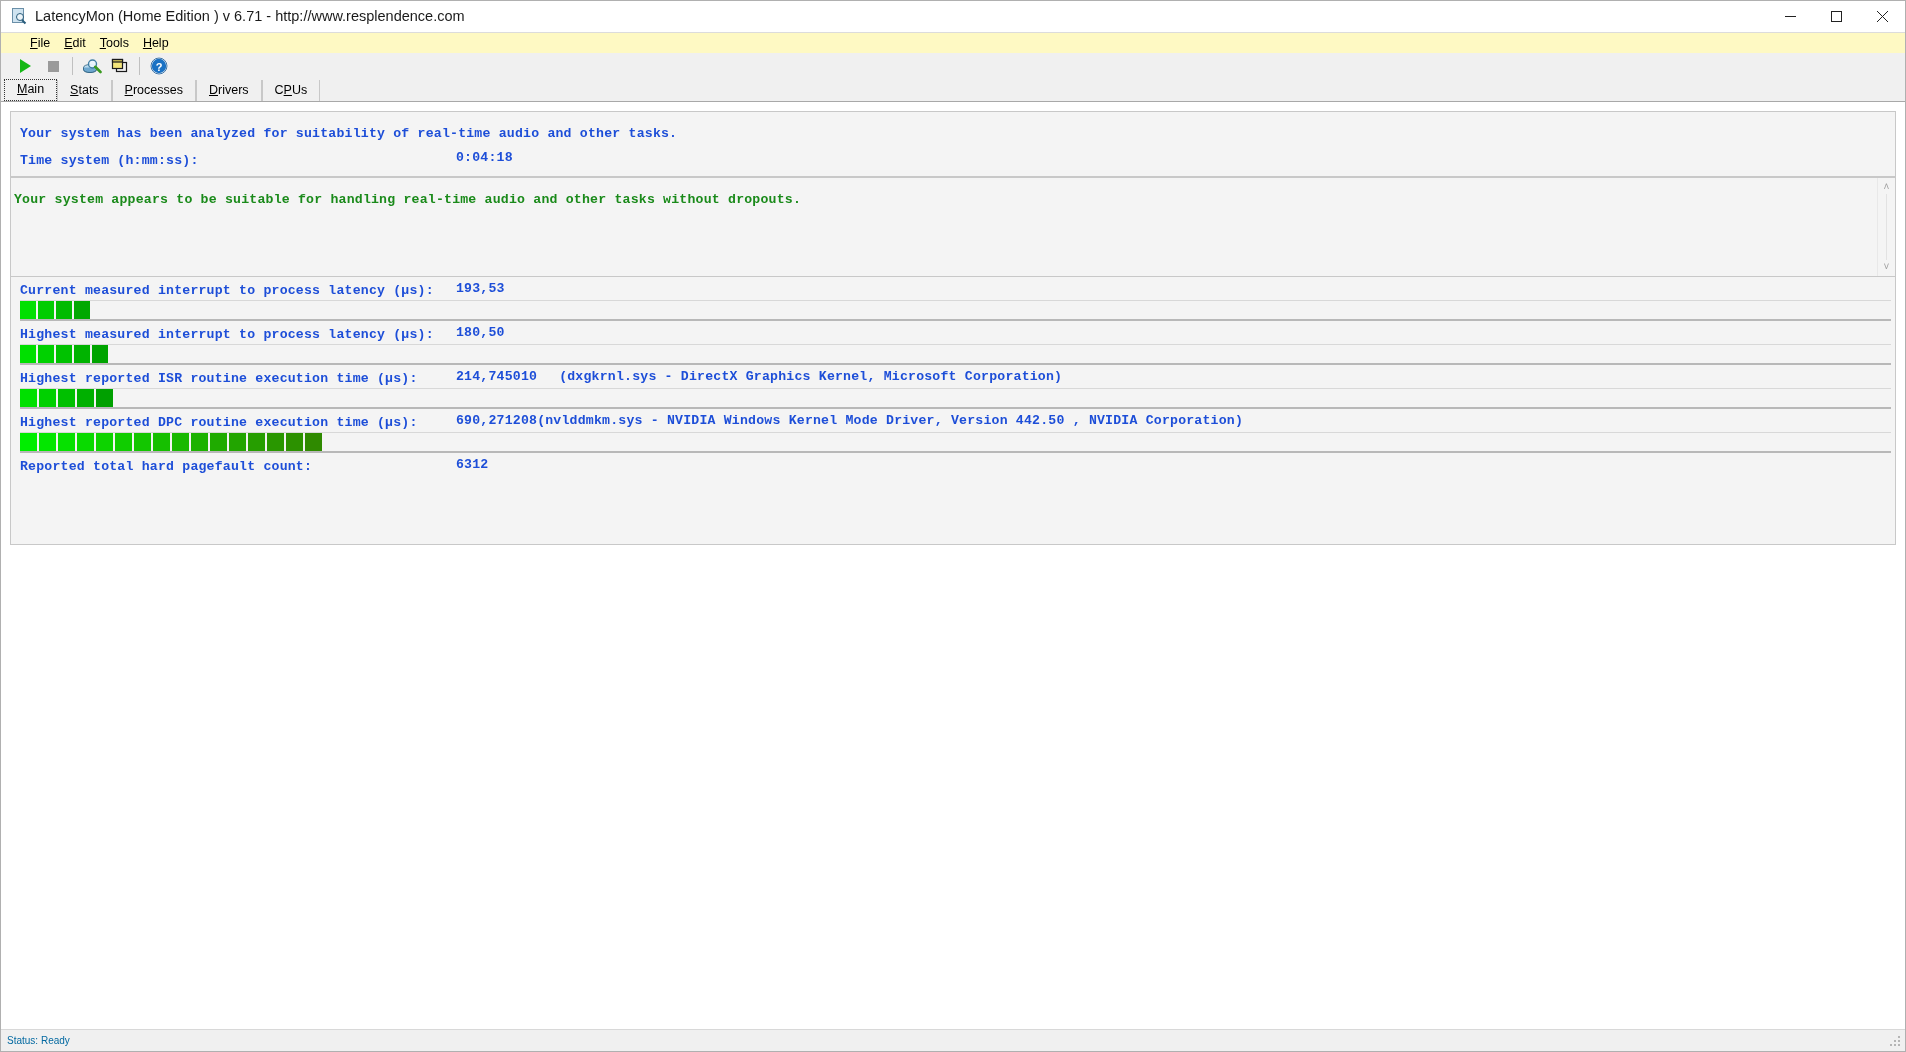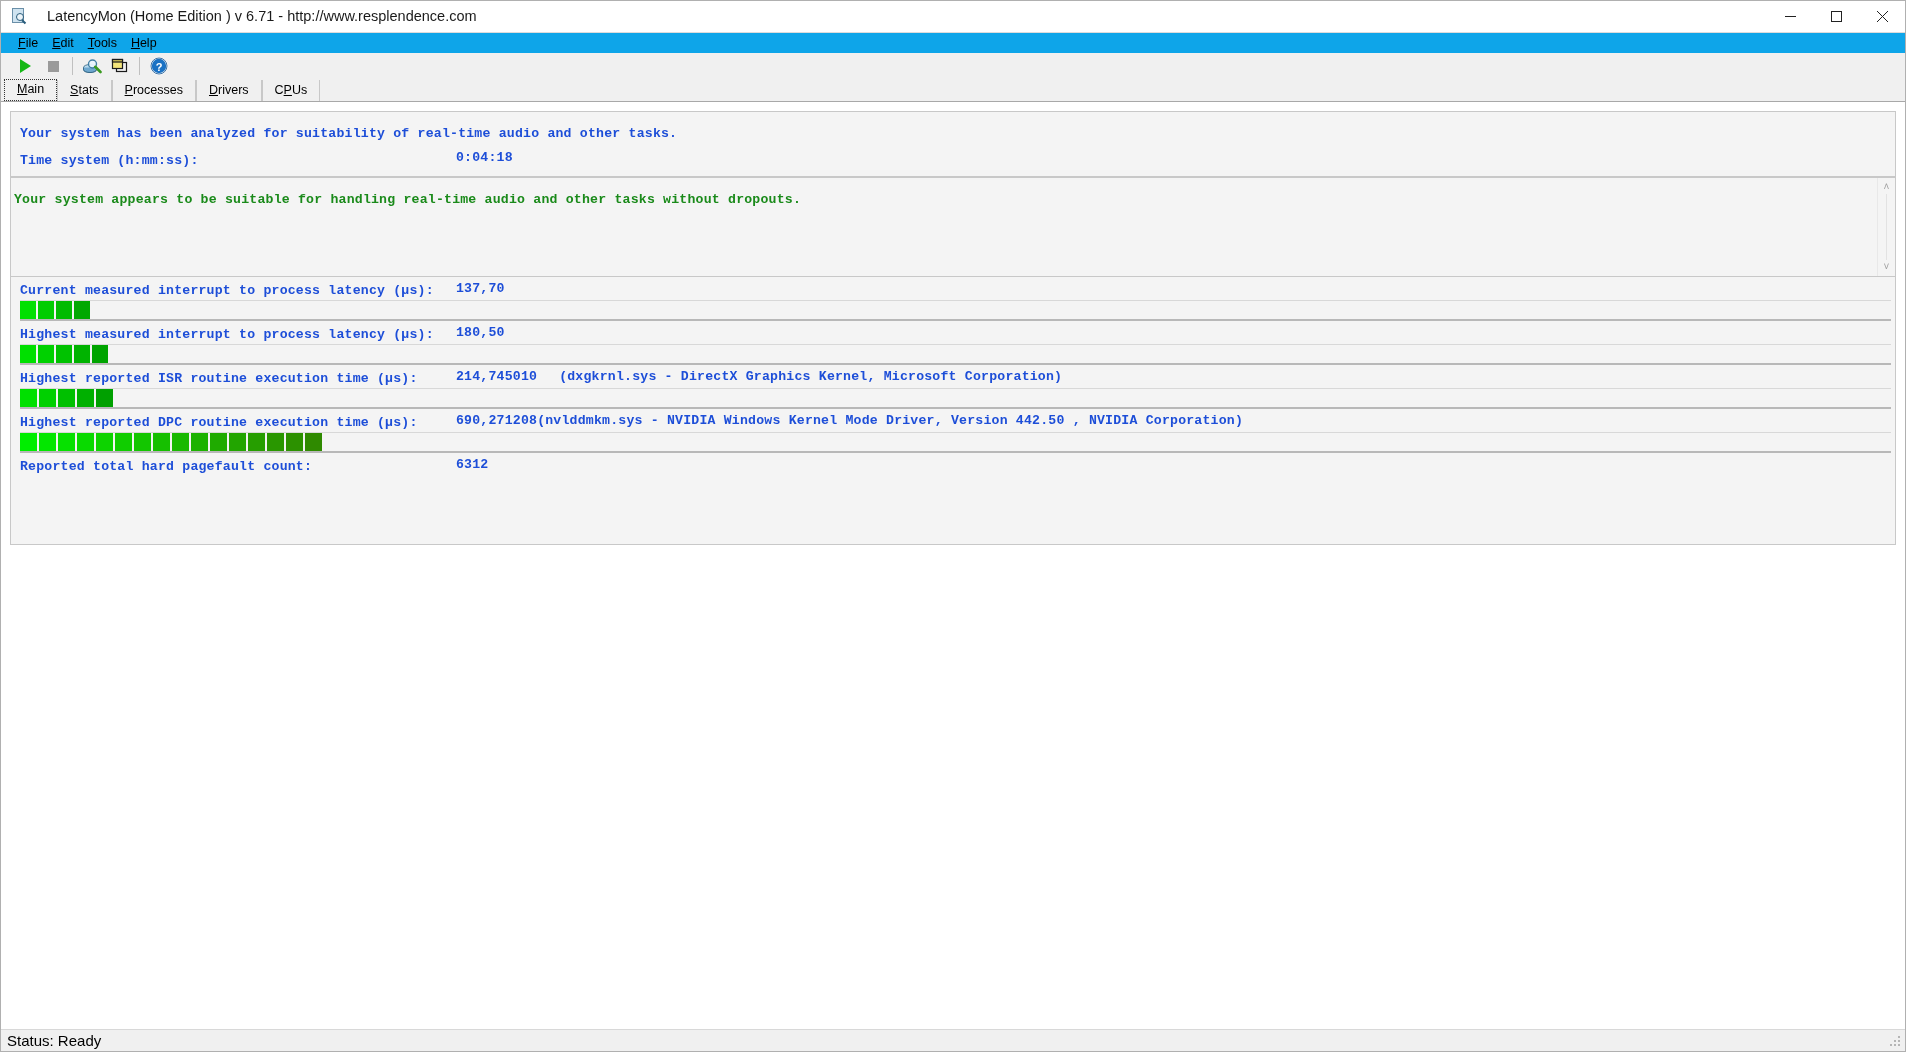--- a/index.html
+++ b/index.html
@@ -52,42 +52,41 @@
     position: absolute; left: 11px; top: 11px;
     width: 5px; height: 1.8px;
     background: #2a5d7c;
     transform: rotate(45deg);
     transform-origin: left center;
   }
   .title-text {
     font-size: 14.5px;
     color: #1a1a1a;
     white-space: nowrap;
-    margin-left: 12px;
   }
   .win-controls {
     margin-left: auto;
     display: flex;
     height: 30px;
   }
   .win-btn {
     width: 46px; height: 30px;
     display: flex; align-items: center; justify-content: center;
     color: #222;
   }
   .win-btn svg { display: block; }
   
   .menubar {
     height: 20px;
     flex: 0 0 20px;
-    background: #0ea5e9;
+    background: #fef9c3;
     border-top: 1px solid #dcdcdc;
     display: flex;
     align-items: center;
-    padding-left: 10px;
+    padding-left: 22px;
   }
   .menu-item {
     font-size: 12.5px;
     color: #000;
     padding: 1px 7px 2px 7px;
     white-space: nowrap;
   }
   .menu-item u { text-decoration: underline; }
   
   .toolbar {
@@ -272,22 +271,22 @@
   }
   
   .statusbar {
     height: 21px;
     flex: 0 0 21px;
     background: #f0f0f0;
     border-top: 1px solid #d8d8d8;
     display: flex;
     align-items: center;
     padding-left: 6px;
-    font-size: 15px;
-    color: #000000;
+    font-size: 10px;
+    color: #0369a1;
   }
   .status-grip {
     margin-left: auto;
     margin-right: 3px;
     width: 14px; height: 14px;
   }
 </style>
 </head>
 <body>
 
@@ -388,21 +387,21 @@
         <div class="arw">˄</div>
         <div class="arw">˅</div>
       </div>
     </div>
 
     <div class="metrics">
 
       <div class="metric">
         <div class="text-row">
           <span class="mono">Current measured interrupt to process latency (µs):</span>
-          <span class="mono val">137,70</span>
+          <span class="mono val">193,53</span>
         </div>
         <div class="bar-wrap">
           <div class="bar-track">
               <div class="seg" style="width: 16px; background: rgb(0, 224, 0);"></div>
               <div class="seg" style="width: 16px; background: rgb(0, 205, 0);"></div>
               <div class="seg" style="width: 16px; background: rgb(0, 187, 0);"></div>
               <div class="seg" style="width: 16px; background: rgb(0, 168, 0);"></div>
             </div>
         </div>
       </div>

